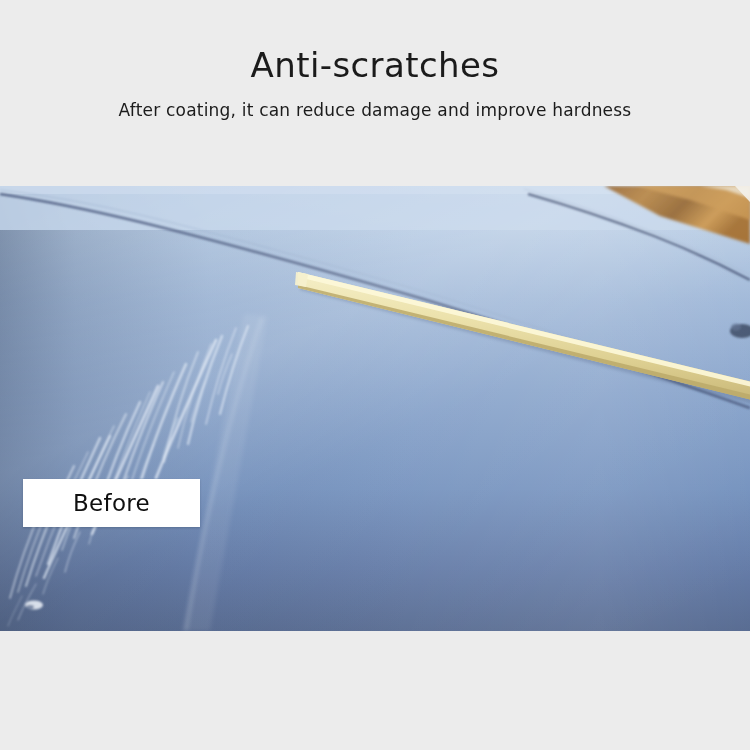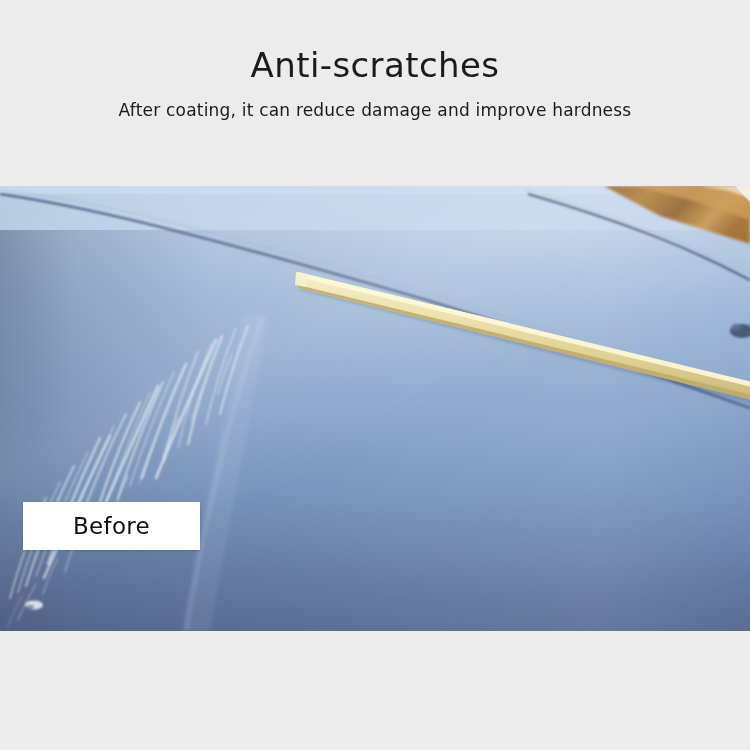--- a/index.html
+++ b/index.html
@@ -79,21 +79,20 @@
   .label-box {
     position: absolute;
     background: #ffffff;
     display: flex;
     align-items: center;
     justify-content: center;
     color: #101010;
     font-size: 23px;
     letter-spacing: 0.3px;
     box-shadow: 0 1px 2px rgba(20,35,60,0.22);
-    margin-top: 23px;
   }
   .label-before {
     left: 23px;
     top: 293px;
     width: 177px;
     height: 48px;
   }
 
   
   .footer-pad {

